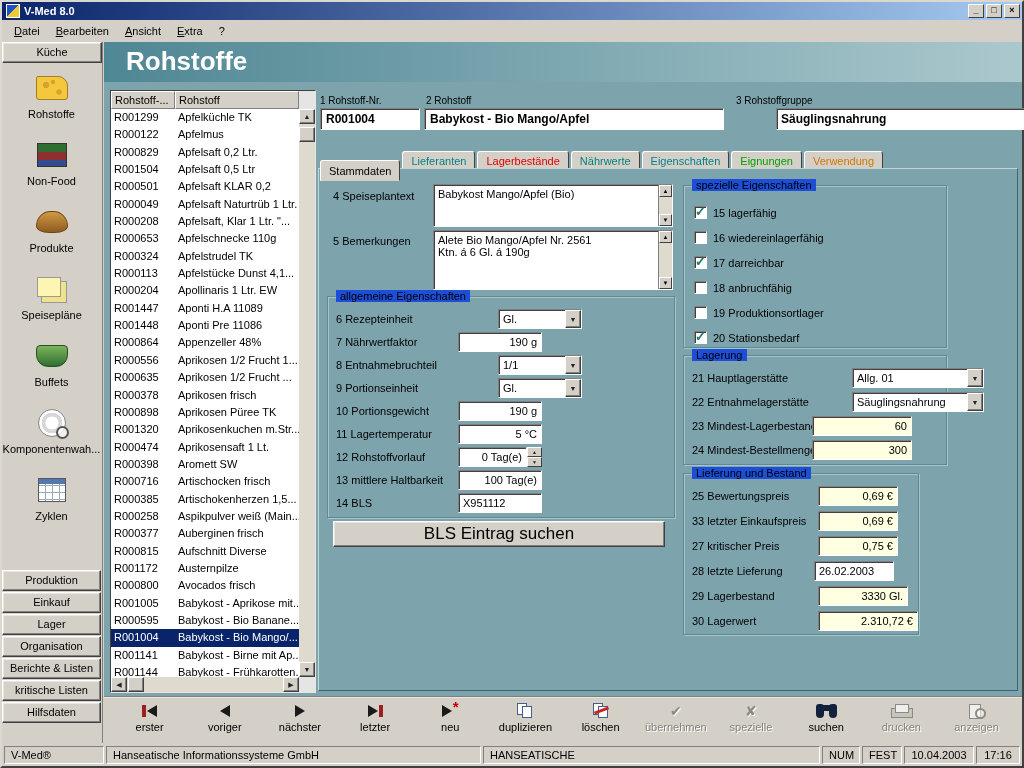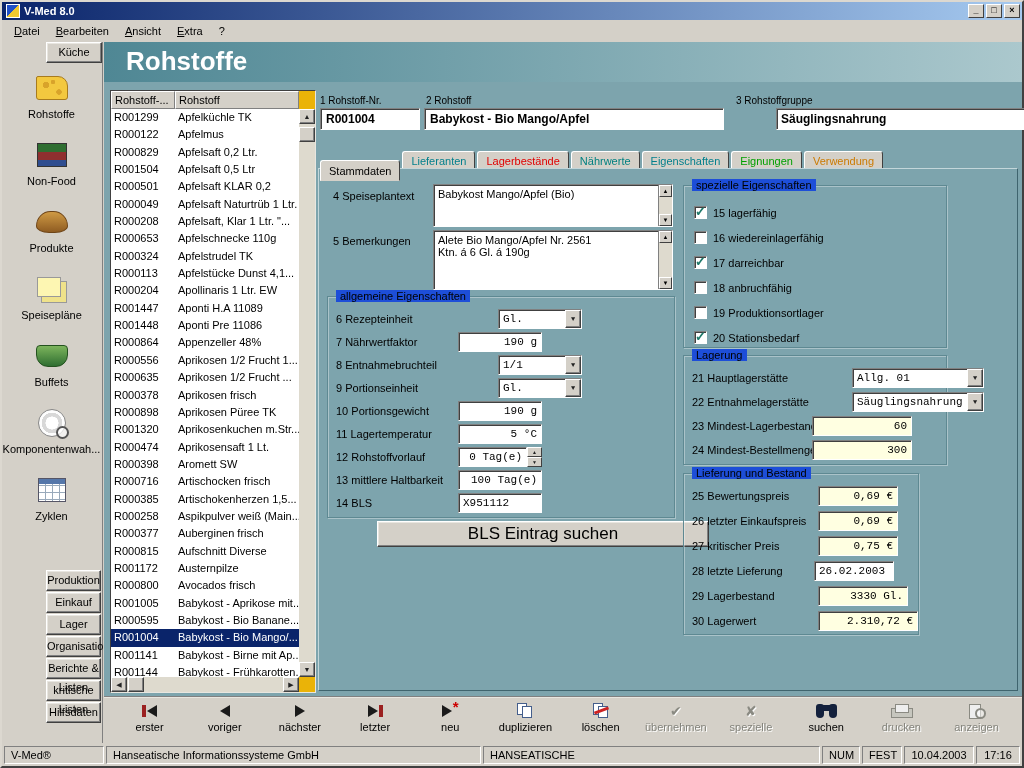--- a/index.html
+++ b/index.html
@@ -25,21 +25,21 @@
   .menubar { position:absolute; top:18px; left:0; right:0; height:22px;
              background:#d4d0c8; display:flex; align-items:center; padding-left:4px; }
   .menu-item { display:inline-block; padding:3px 8px; }
   .menu-item::first-letter { text-decoration:underline; }
   .menu-item:last-child::first-letter { text-decoration:none; }
 
   
   .sidebar { position:absolute; top:40px; left:0; width:101px; bottom:23px;
              background:#d4d0c8; border-right:1px solid #808080; }
   .raised { background:#d4d0c8; border:1px solid; border-color:#fff #404040 #404040 #fff;
-            box-shadow:inset -1px -1px 0 #808080, inset 1px 1px 0 #e8e6e0;margin-left:44px; }
+            box-shadow:inset -1px -1px 0 #808080, inset 1px 1px 0 #e8e6e0; }
   .side-header { position:absolute; top:0; left:0; right:0; height:21px;
                  text-align:center; line-height:19px; }
   .nav-items { position:absolute; top:22px; left:0; right:1px; }
   .nav-item { height:67px; text-align:center; padding-top:8px; cursor:default; }
   .nav-item .nav-icon { width:36px; height:32px; margin:0 auto 4px;
                         display:flex; align-items:center; justify-content:center; }
   .nav-label { font-size:11px; white-space:nowrap; overflow:hidden; }
 
   .icon-cheese { width:32px; height:24px; border:1px solid #a87b1e; border-radius:2px 10px 3px 3px;
      background:radial-gradient(circle at 9px 8px,#d9a32a 3px,transparent 3.5px),
@@ -67,21 +67,21 @@
   .side-btn { height:21px; text-align:center; line-height:19px; margin-top:1px; }
 
   
   .main { position:absolute; top:40px; left:102px; right:0; bottom:23px; background:#7da4ad; }
   .page-header { position:absolute; top:0; left:0; right:0; height:40px;
                  background:linear-gradient(90deg,#4f8794,#abc8cd);
                  color:#fff; font-size:26px; font-weight:bold; padding:4px 0 0 22px; }
   .content { position:absolute; top:40px; left:0; right:0; bottom:46px; background:#7da4ad; }
 
   
-  .listview { position:absolute; left:6px; top:8px; width:206px; bottom:4px; background:#eab308;
+  .listview { position:absolute; left:6px; top:8px; width:206px; bottom:4px; background:#e5e5e5;
               border:1px solid; border-color:#404040 #e8e6e0 #e8e6e0 #404040; }
   .list-header { position:absolute; top:0; left:0; right:16px; height:18px; display:flex; }
   .hcell { background:#d4d0c8; border:1px solid; border-color:#fff #808080 #808080 #fff;
            padding:2px 3px; white-space:nowrap; overflow:hidden; }
   .hcell.c1 { width:64px; } .hcell.c2 { flex:1; }
   .list-rows { position:absolute; top:18px; left:0; right:16px; bottom:15px; overflow:hidden; background:#fff; }
   .list-row { display:flex; height:17.35px; line-height:17.35px; white-space:nowrap; cursor:default; }
   .list-row .lc1 { width:64px; padding-left:3px; overflow:hidden; }
   .list-row .lc2 { flex:1; padding-left:3px; overflow:hidden; }
   .list-row.selected { background:#0a246a; color:#fff; }
@@ -130,21 +130,21 @@
   .ms-up { top:0; } .ms-down { bottom:0; }
 
   .groupbox { position:absolute; border:1px solid #5e8992;
               box-shadow:inset 1px 1px 0 rgba(255,255,255,.35), 1px 1px 0 rgba(255,255,255,.35); }
   .group-title { position:absolute; top:-7px; left:8px; background:#1d4ed8; padding:0 4px; white-space:nowrap; }
 
   .frow { position:absolute; left:8px; right:4px; height:20px; }
   .flabel { position:absolute; left:0; line-height:20px; white-space:nowrap; }
   .field { position:absolute; height:20px; padding:3px 4px; background:#fff;
            border:1px solid; border-color:#808080 #fff #fff #808080; box-shadow:inset 1px 1px 0 #404040;
-           white-space:nowrap; overflow:hidden;font-family:Liberation Mono, monospace; }
+           white-space:nowrap; overflow:hidden; }
   .field.right { text-align:right; }
   .field.cream { background:#ffffe1; }
   .spinner { position:absolute; width:15px; height:20px; display:flex; flex-direction:column; }
   .spin-btn { flex:1; background:#d4d0c8; border:1px solid; border-color:#fff #404040 #404040 #fff;
               font-size:5px; text-align:center; line-height:8px; color:#222; }
 
   .bls-button { position:absolute; text-align:center; line-height:24px; font-size:17px; }
 
   .check-rows { position:absolute; left:10px; top:14px; right:6px; }
   .check-row { height:19px; margin-bottom:6px; display:flex; align-items:flex-end; }
@@ -644,21 +644,21 @@
             </div>
           </div>
 
           <div class="groupbox" style="left:364px;top:304px;width:236px;height:162px">
             <span class="group-title">Lieferung und Bestand</span>
             <div class="frow" style="top:12px">
               <span class="flabel">25 Bewertungspreis</span>
               <div class="field cream right" style="left:126px;width:80px">0,69 €</div>
             </div>
             <div class="frow" style="top:37px">
-              <span class="flabel">26 letzter Einkaufspreis</span>
+              <span class="flabel">33 letzter Einkaufspreis</span>
               <div class="field cream right" style="left:126px;width:80px">0,69 €</div>
             </div>
             <div class="frow" style="top:62px">
               <span class="flabel">27 kritischer Preis</span>
               <div class="field cream right" style="left:126px;width:80px">0,75 €</div>
             </div>
             <div class="frow" style="top:87px">
               <span class="flabel">28 letzte Lieferung</span>
               <div class="field" style="left:122px;width:80px">26.02.2003</div>
             </div>

